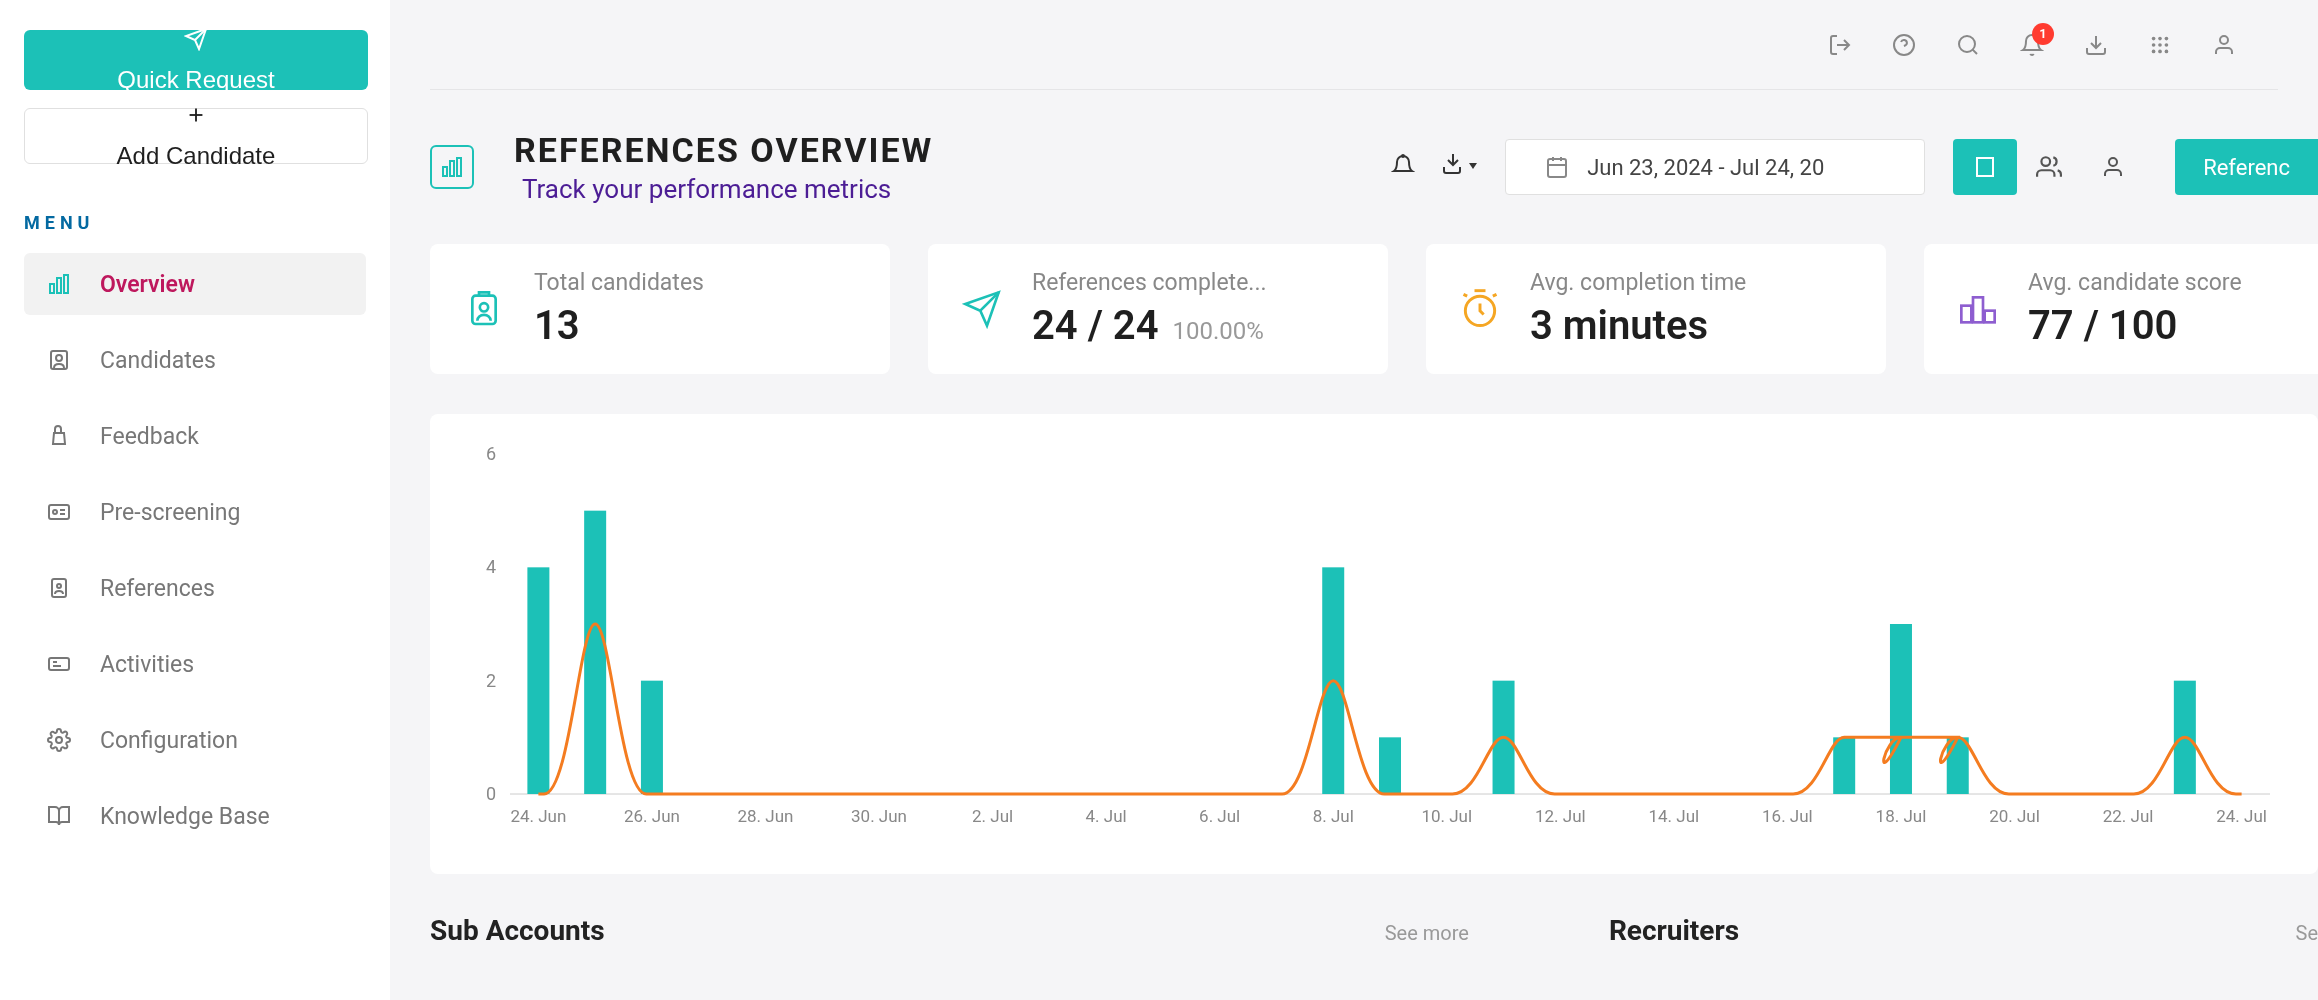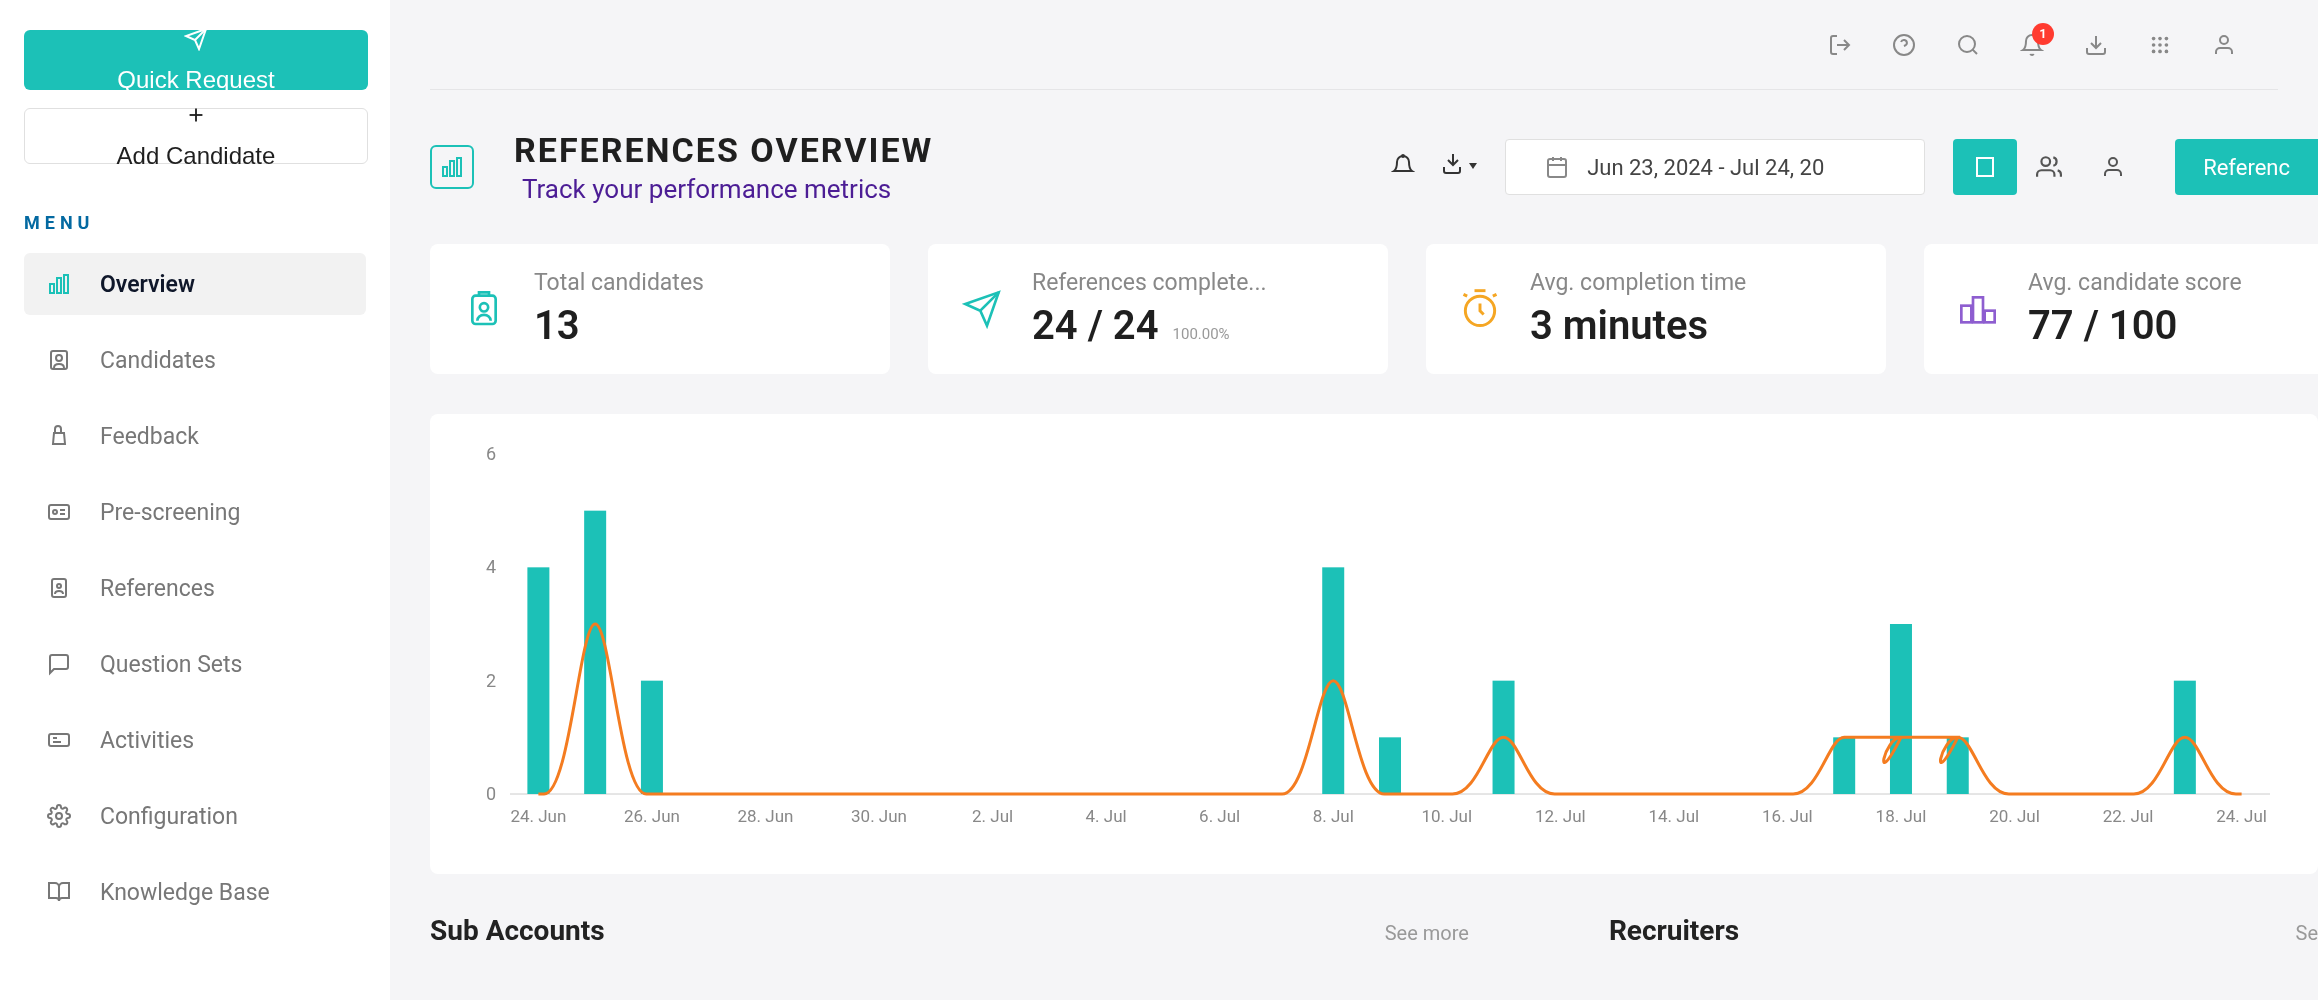--- a/index.html
+++ b/index.html
@@ -64,21 +64,21 @@
     align-items: center;
     gap: 28px;
     height: 62px;
     padding: 0 22px;
     border-radius: 6px;
     color: #777;
     font-size: 23px;
     cursor: pointer;
     margin-bottom: 14px;
   }
-  .nav-item.active { background: #f2f2f2; color: #0f172a; font-weight: 600; }
+  .nav-item.active { background: #f2f2f2; color: #be185d; font-weight: 600; }
   .nav-icon { width: 26px; height: 26px; flex-shrink:0; display:flex; align-items:center; justify-content:center; }
   .nav-item.active .nav-icon svg { stroke: var(--teal); color: var(--teal); }
   
   .main { flex:1; display:flex; flex-direction:column; min-width:0; }
   .topbar {
     height: 90px;
     display:flex;
     align-items:center;
     justify-content:flex-end;
     gap: 36px;
@@ -122,21 +122,21 @@
   .stats-row { display:flex; gap:38px; margin-bottom: 40px; justify-content: space-between; }
   .stat-card {
     background:#fff; border-radius:8px;
     display:flex; align-items:center; gap:26px;
     padding: 28px 30px; min-width: 460px; height: 130px;
     flex-shrink:0;
   }
   .stat-icon { width:48px; height:48px; display:flex; align-items:center; justify-content:center; }
   .stat-label { color:#888; font-size:23px; margin-bottom:6px; }
   .stat-value { font-size:40px; font-weight:600; display:flex; align-items:baseline; gap:14px; }
-  .stat-sub { font-size:15px; color:#999; font-weight:400; }
+  .stat-sub { font-size:24px; color:#999; font-weight:400; }
   
   .chart-card {
     background:#fff; border-radius:8px;
     padding: 30px 30px 20px; height: 460px;
     overflow:hidden;
   }
   
   .footer-row { display:flex; align-items:baseline; margin-top: 40px; gap: 40px; }
   .footer-row h2 { font-size:28px; margin:0; font-weight:700; color:#222; }
   .see-more { color:#999; font-size:20px; }
@@ -210,28 +210,20 @@
         </div>
         <div class="nav-item">
           <span class="nav-icon">
             <svg width="24" height="24" viewBox="0 0 24 24" fill="none" stroke="currentColor" stroke-width="2">
               <rect x="5" y="3" width="14" height="18" rx="2"></rect>
               <circle cx="12" cy="10" r="2"></circle>
               <path d="M8 18c0-2 1.8-3 4-3s4 1 4 3"></path>
             </svg>
           </span>
           <span>References</span>
-        </div>
-        <div class="nav-item">
-          <span class="nav-icon">
-            <svg width="24" height="24" viewBox="0 0 24 24" fill="none" stroke="currentColor" stroke-width="2">
-              <path d="M21 15a2 2 0 0 1-2 2H7l-4 4V5a2 2 0 0 1 2-2h14a2 2 0 0 1 2 2z"></path>
-            </svg>
-          </span>
-          <span>Question Sets</span>
         </div>
         <div class="nav-item">
           <span class="nav-icon">
             <svg width="24" height="24" viewBox="0 0 24 24" fill="none" stroke="currentColor" stroke-width="2">
               <rect x="2" y="6" width="20" height="12" rx="2"></rect>
               <line x1="6" y1="10" x2="10" y2="10"></line>
               <line x1="6" y1="14" x2="14" y2="14"></line>
             </svg>
           </span>
           <span>Activities</span>

